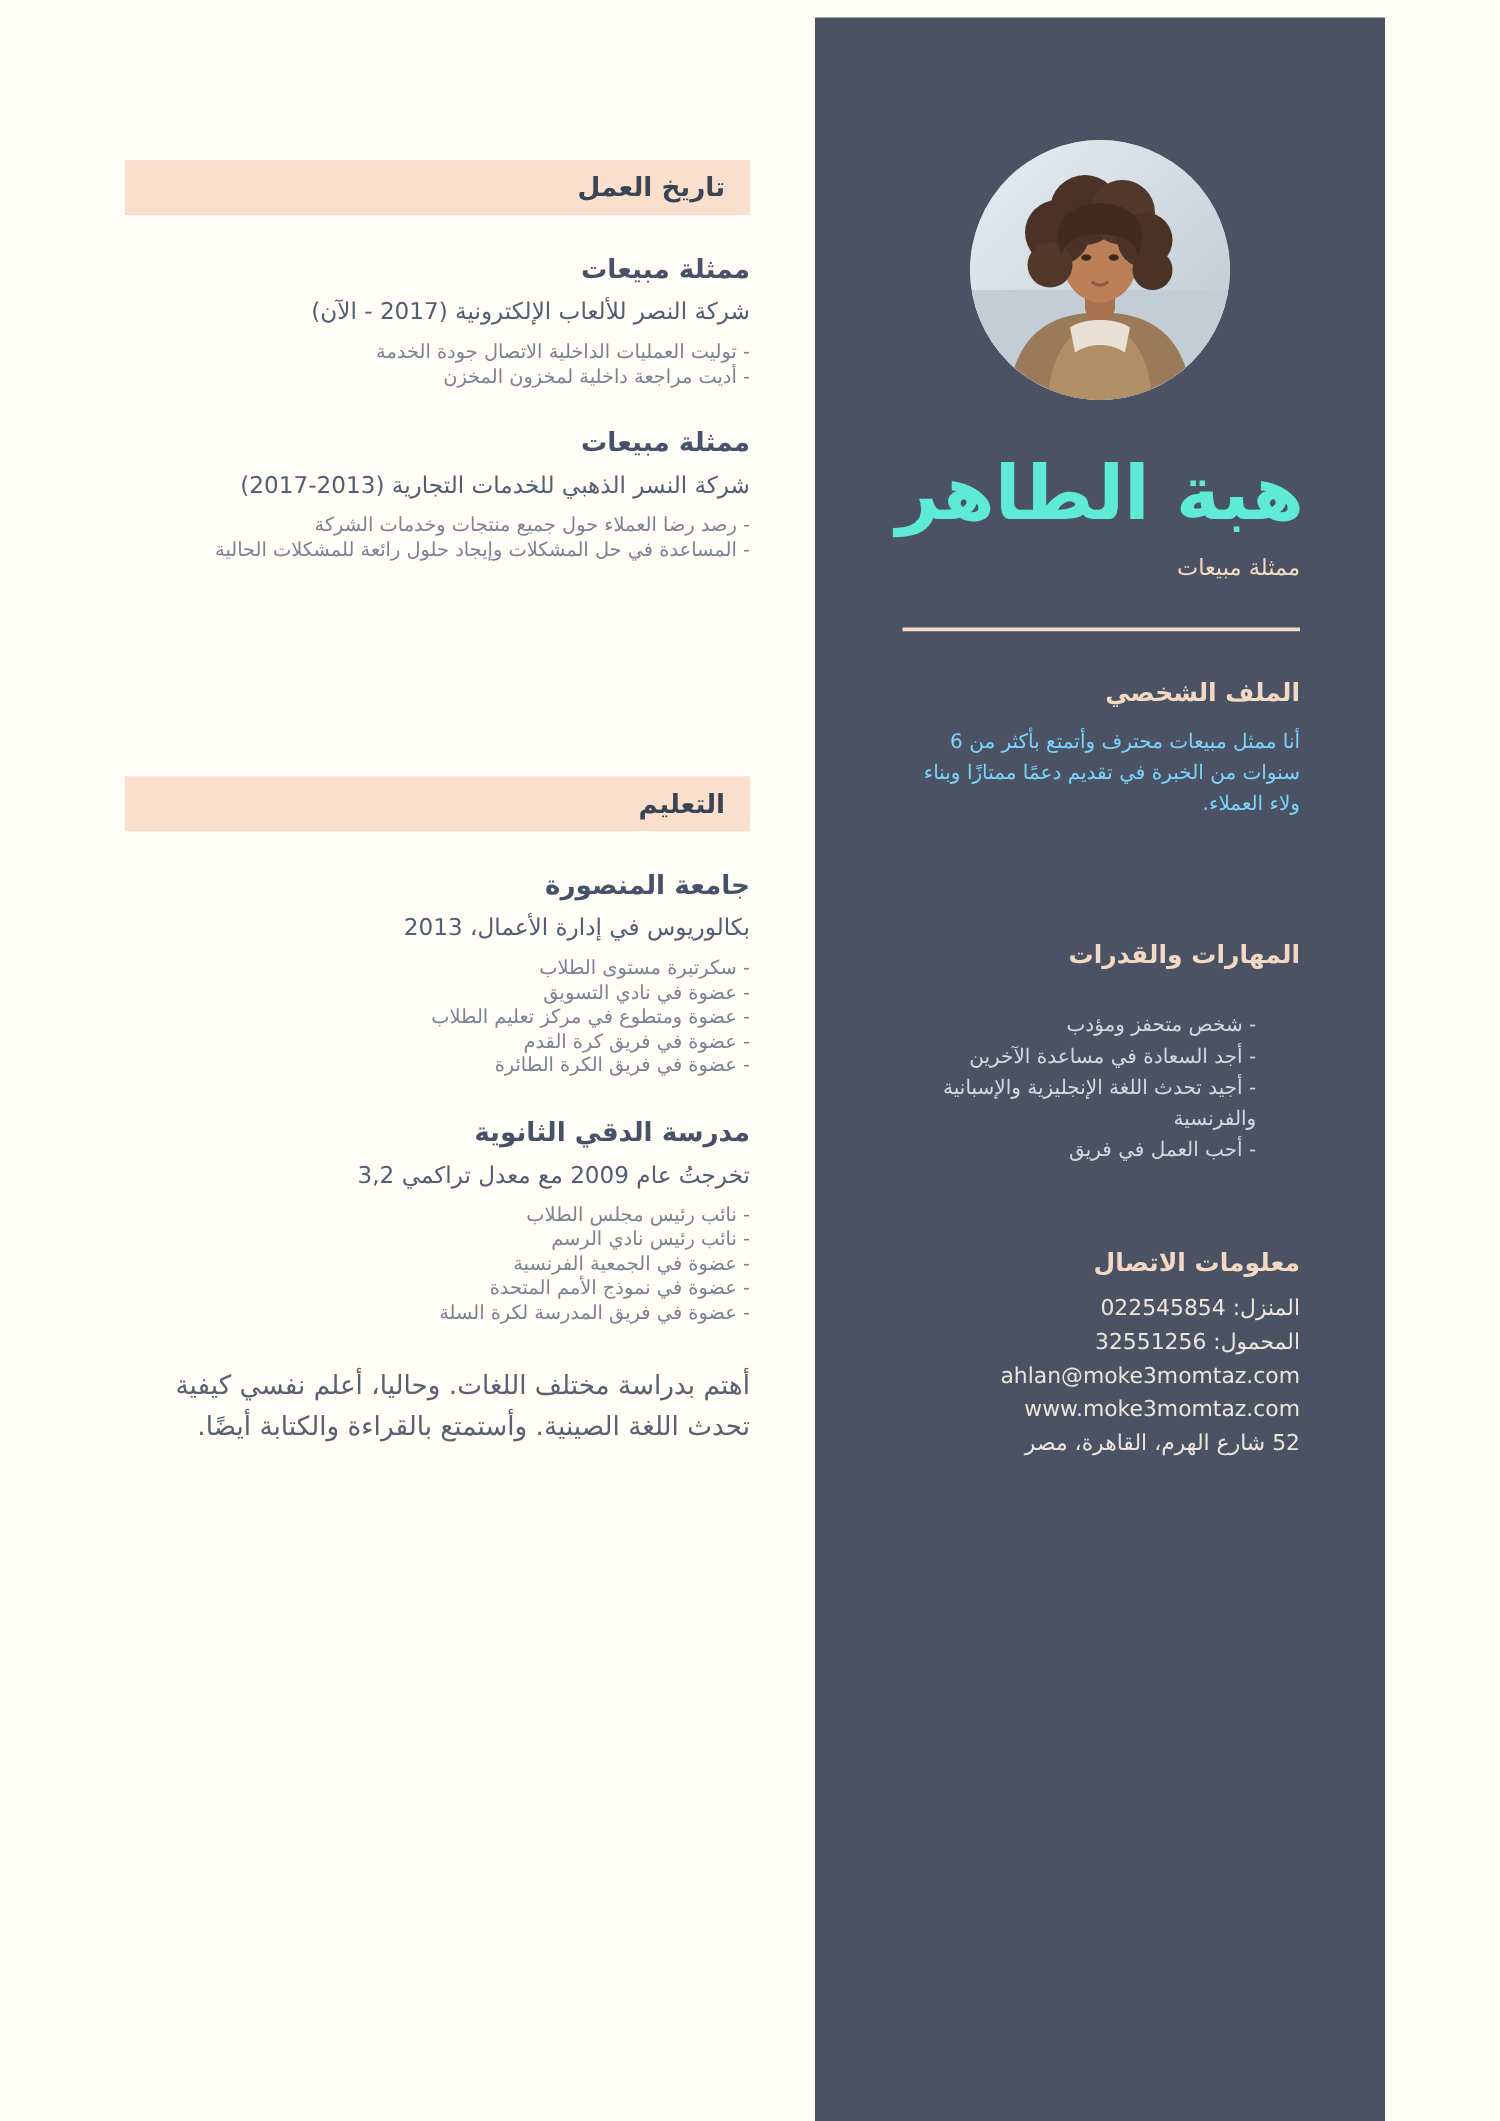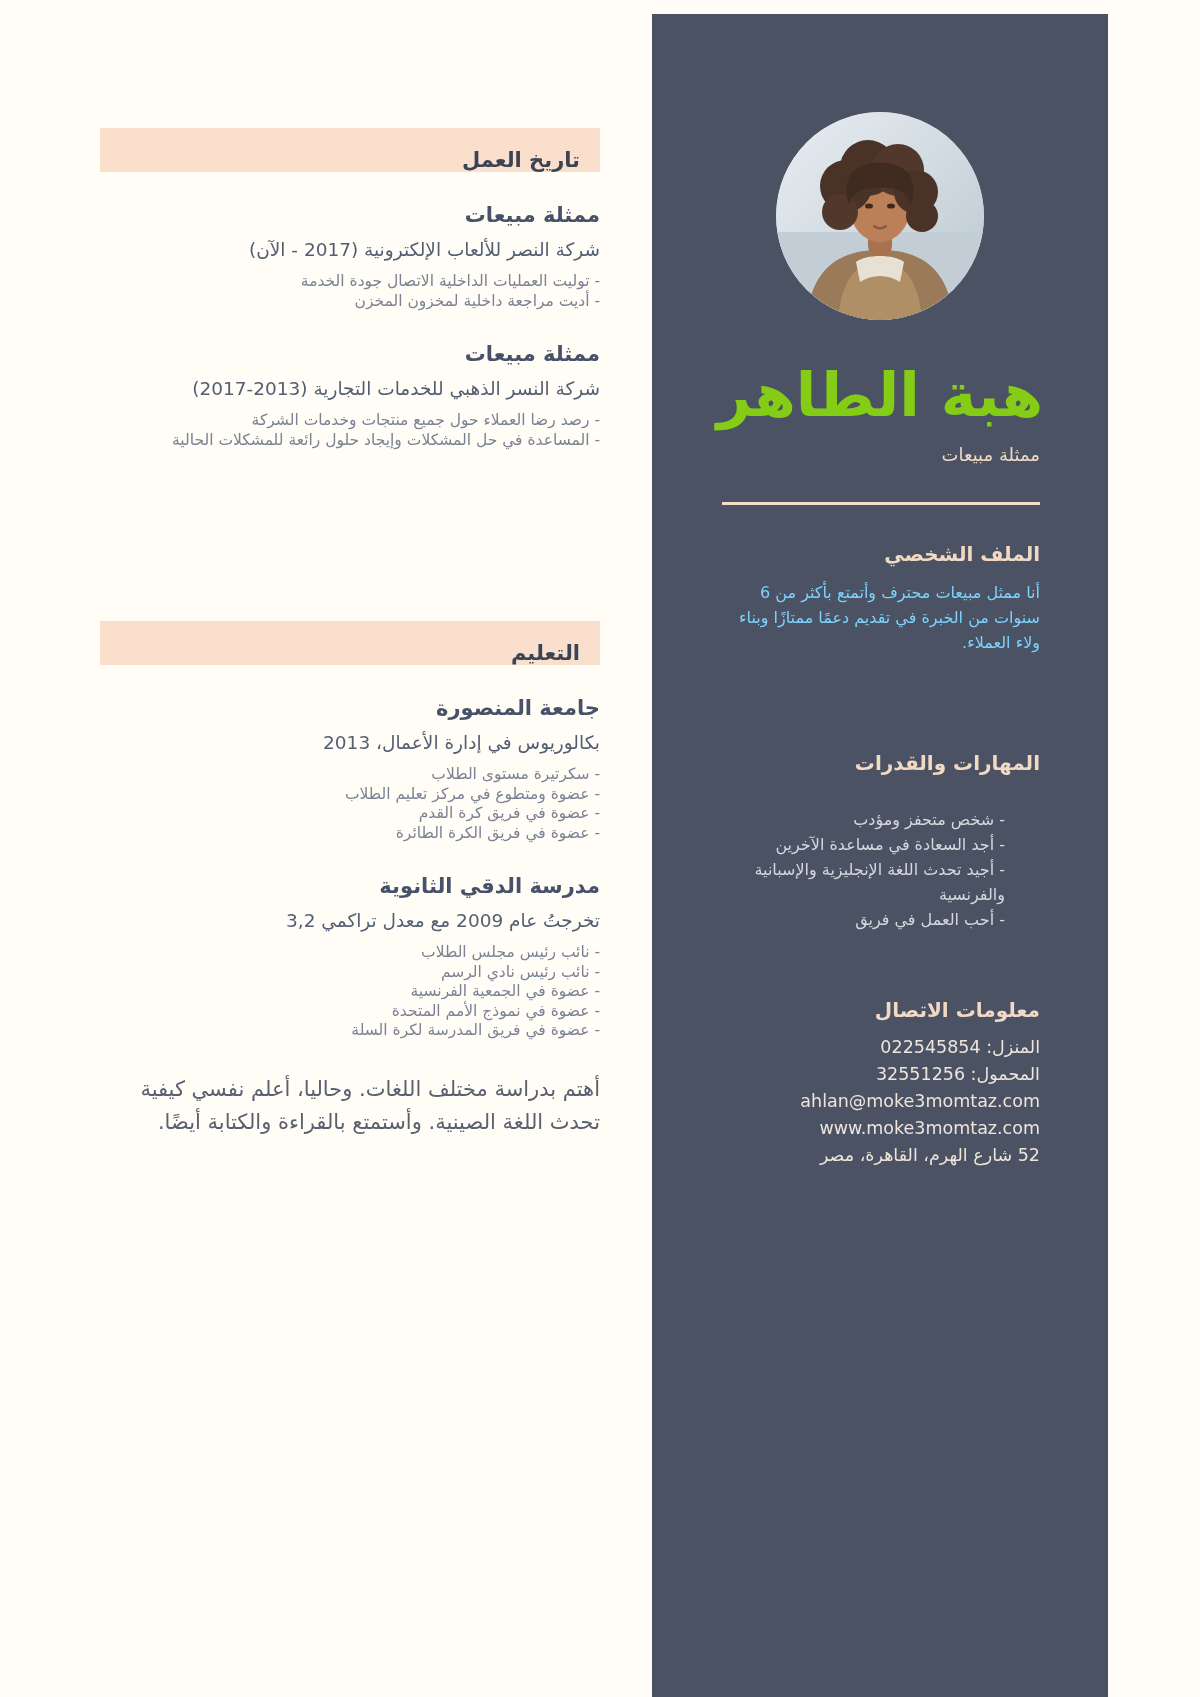--- a/index.html
+++ b/index.html
@@ -7,21 +7,21 @@
     width:1200px;height:1697px;position:relative;overflow:hidden;
     background:#FFFDF6;
     font-family:"DejaVu Sans", sans-serif;
     direction:rtl;
   }
   
   .main-col{
     position:absolute;left:100px;top:0;width:500px;text-align:right;
   }
   .section-band{
-    background:#FBDFCD;height:44px;display:flex;align-items:flex-end;
+    background:#FBDFCD;height:44px;display:flex;align-items:center;
     justify-content:flex-start;padding:0 20px;box-sizing:border-box;
   }
   .section-band .band-title{
     color:#3B4454;font-size:21px;font-weight:bold;letter-spacing:2px;
   }
   .band-work{margin-top:128px;}
   .band-edu{margin-top:171px;}
   .band-interests{margin-top:135px;}
   .entry-title{
     margin-top:30px;color:#47526A;font-size:21px;font-weight:bold;line-height:26px;
@@ -39,21 +39,21 @@
   .sidebar{
     position:absolute;left:652px;top:14px;width:456px;height:1683px;
     background:#4A5263;box-sizing:border-box;text-align:right;
   }
   .photo-wrap{
     width:208px;height:208px;border-radius:50%;overflow:hidden;
     margin:98px auto 0 auto;background:#DCE4EA;
   }
   .photo-wrap svg{display:block;}
   .person-name{
-    margin-top:42px;text-align:center;color:#84cc16;font-size:60px;
+    margin-top:42px;text-align:center;color:#5eead4;font-size:60px;
     font-weight:600;line-height:1.1;letter-spacing:1px;
   }
   .person-role{
     margin-top:16px;padding-left:76px;padding-right:68px;
     color:#F2DAC4;font-size:18px;letter-spacing:4px;
   }
   .side-divider{
     margin:37px 68px 0 0;width:318px;height:3px;background:#F4DCC6;
   }
   .side-heading{
@@ -99,20 +99,21 @@
 
   <div class="section-band band-edu">
     <span class="band-title">التعليم</span>
   </div>
 
   <div>
     <div class="entry-title">جامعة المنصورة</div>
     <div class="entry-sub">بكالوريوس في إدارة الأعمال، 2013</div>
     <div class="entry-bullets">
       <div>- سكرتيرة مستوى الطلاب</div>
+      <div>- عضوة في نادي التسويق</div>
       <div>- عضوة ومتطوع في مركز تعليم الطلاب</div>
       <div>- عضوة في فريق كرة القدم</div>
       <div>- عضوة في فريق الكرة الطائرة</div>
     </div>
   </div>
 
   <div class="entry-gap">
     <div class="entry-title">مدرسة الدقي الثانوية</div>
     <div class="entry-sub">تخرجتُ عام 2009 مع معدل تراكمي 3,2</div>
     <div class="entry-bullets">

